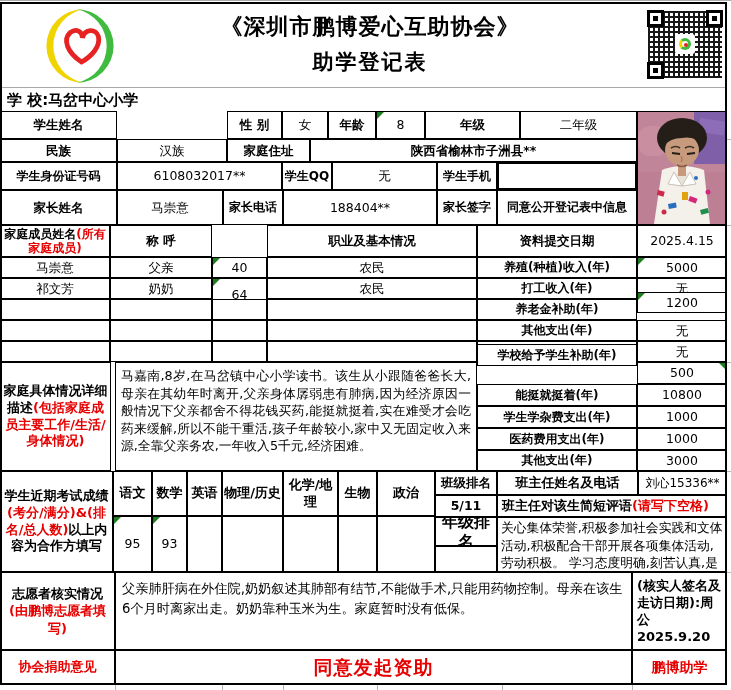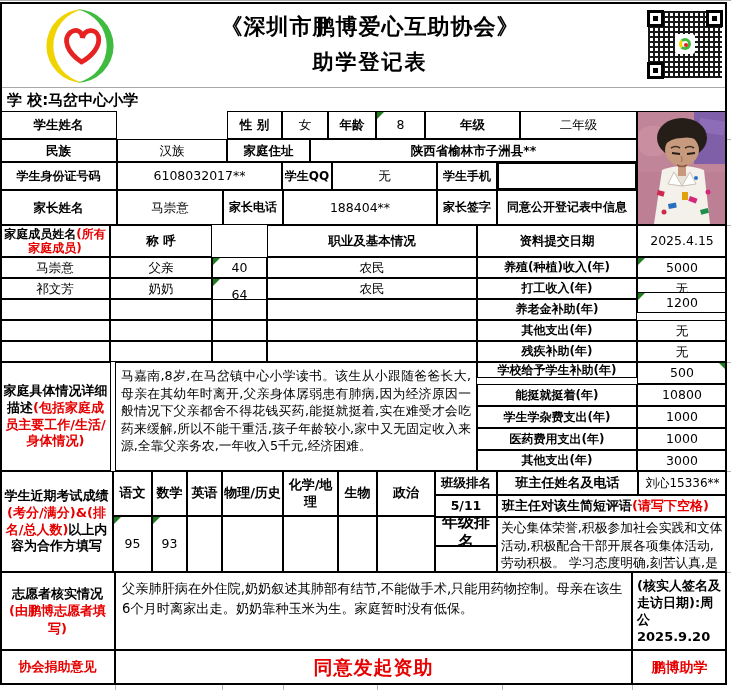--- a/index.html
+++ b/index.html
@@ -191,21 +191,21 @@
   <div class="c b" style="left:477px;top:341px;width:160px;height:21px;font-size:12px;">残疾补助(年)</div>
   <div class="c" style="left:637px;top:341px;width:90px;height:21px;">无</div>
 
   <div class="c b" style="left:0;top:362px;width:111px;height:109px;font-size:13px;line-height:1.3;padding:2px;">
     <span><span>家庭具体情况详细描述</span><span class="red">(包括家庭成员主要工作/生活/身体情况)</span></span>
   </div>
   <div class="c left top" style="left:115px;top:362px;width:362px;height:109px;padding:4px 5px;">
     <span class="just" style="font-size:12.8px;line-height:17.5px;">马嘉南,8岁,在马岔镇中心小学读书。该生从小跟随爸爸长大,母亲在其幼年时离开,父亲身体孱弱患有肺病,因为经济原因一般情况下父亲都舍不得花钱买药,能挺就挺着,实在难受才会吃药来缓解,所以不能干重活,孩子年龄较小,家中又无固定收入来源,全靠父亲务农,一年收入5千元,经济困难。</span>
   </div>
 
-  <div class="c b" style="left:477px;top:362px;width:160px;height:16px;font-size:12px;">学校给予学生补助(年)</div>
+  <div class="c b" style="left:477px;top:344px;width:160px;height:22px;font-size:12px;">学校给予学生补助(年)</div>
   <div class="c" style="left:637px;top:362px;width:90px;height:22px;">
       <i class="note-r"></i>
       <span>500</span>
     </div>
   <div class="c b" style="left:477px;top:384px;width:160px;height:22px;font-size:12px;">能挺就挺着(年)</div>
   <div class="c" style="left:637px;top:384px;width:90px;height:22px;">10800</div>
   <div class="c b" style="left:477px;top:406px;width:160px;height:22px;font-size:12px;">学生学杂费支出(年)</div>
   <div class="c" style="left:637px;top:406px;width:90px;height:22px;">1000</div>
   <div class="c b" style="left:477px;top:428px;width:160px;height:22px;font-size:12px;">医药费用支出(年)</div>
   <div class="c" style="left:637px;top:428px;width:90px;height:22px;">1000</div>

